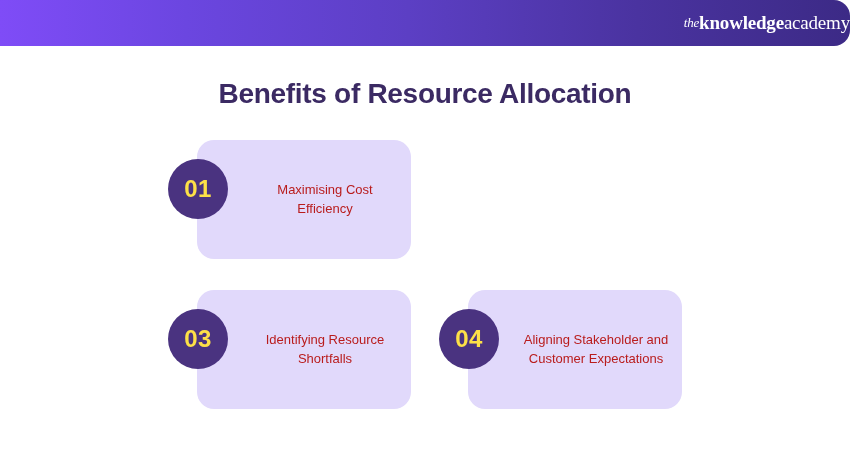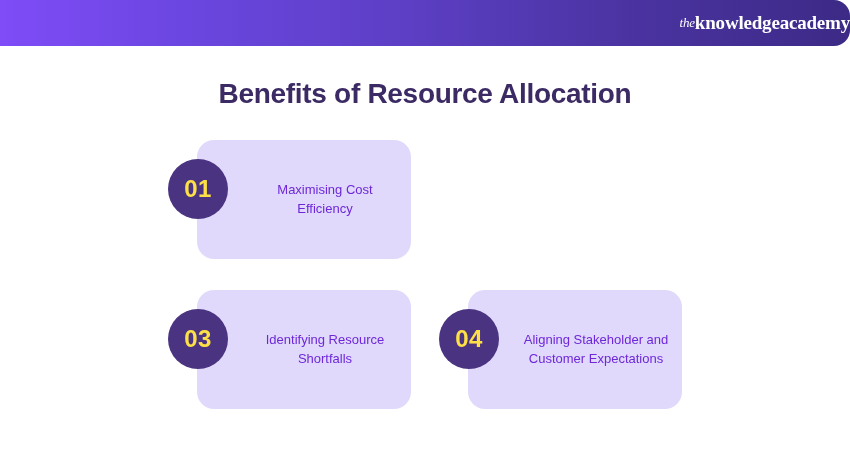--- a/index.html
+++ b/index.html
@@ -40,21 +40,21 @@
   }
   .brand-the {
     font-style: italic;
     font-size: 13px;
     margin-right: 0px;
   }
   .brand-knowledge {
     font-weight: bold;
   }
   .brand-academy {
-    font-weight: bold;
+    font-weight: normal;
   }
 
   
   .page-title {
     position: absolute;
     left: 0;
     top: 78px;
     width: 850px;
     text-align: center;
     color: #3b2a63;
@@ -88,21 +88,21 @@
     background: #e1d9fb;
     border-radius: 17px;
     display: flex;
     align-items: center;
     justify-content: flex-end;
   }
   .card-text {
     width: 152px;
     margin-right: 10px;
     text-align: center;
-    color: #6d28d9;
+    color: #b91c1c;
     font-size: 13px;
     line-height: 1.45;
     font-weight: normal;
   }
   .card-badge {
     position: absolute;
     left: 0;
     top: 19px;
     width: 60px;
     height: 60px;

